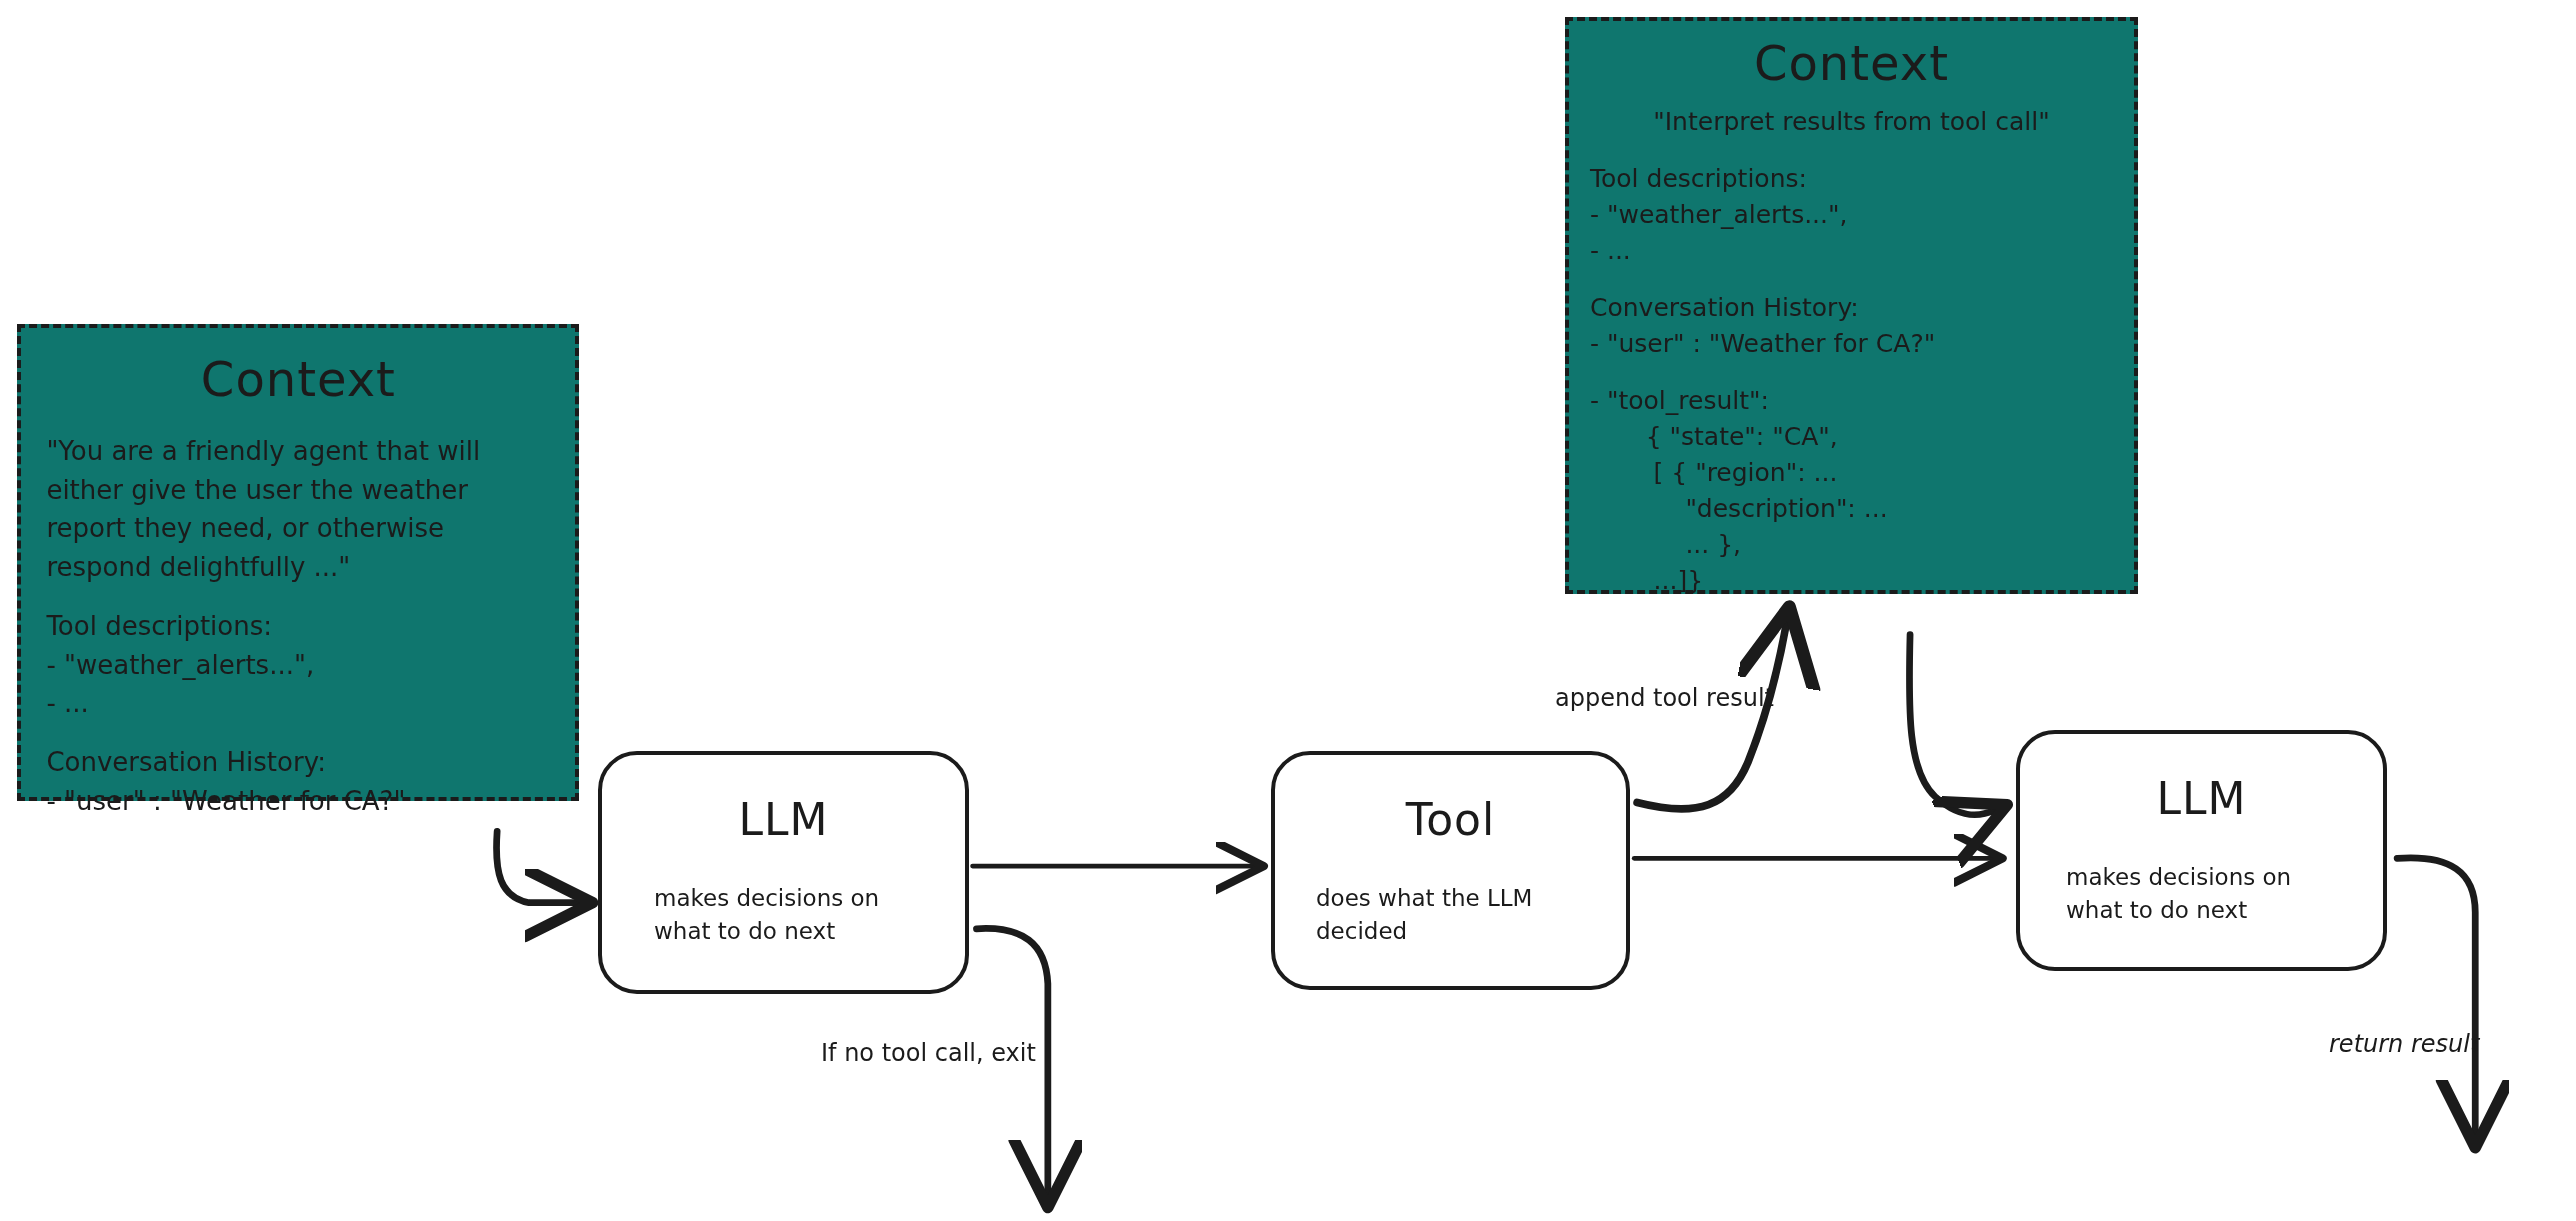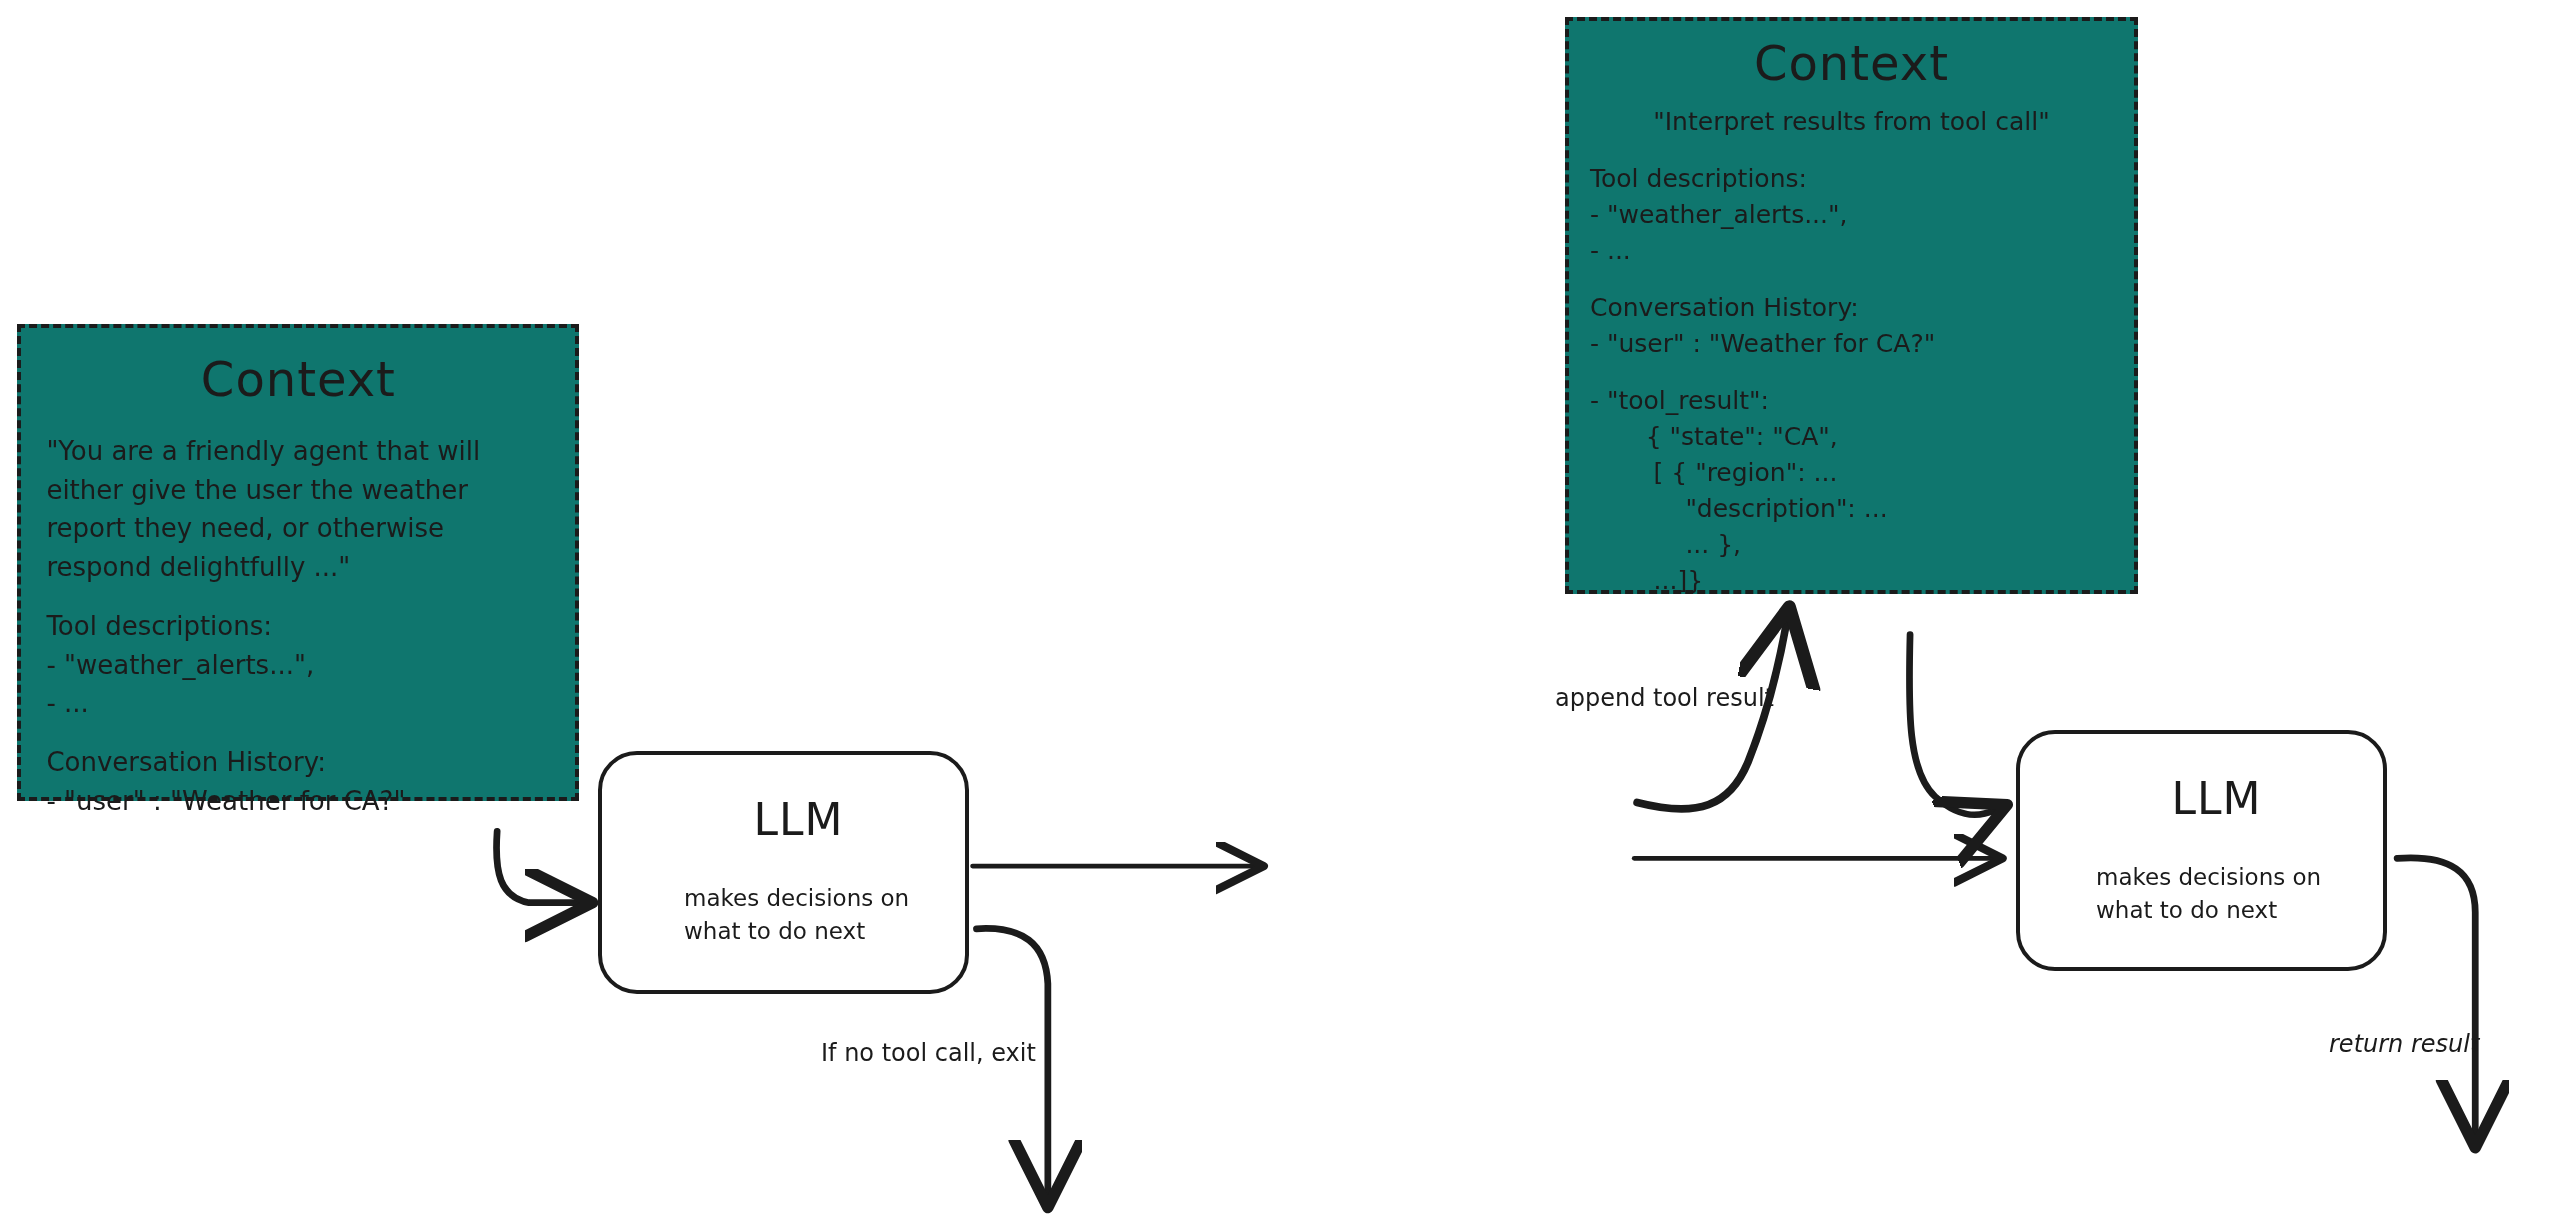--- a/index.html
+++ b/index.html
@@ -64,21 +64,20 @@
   
   .node-box {
     position: absolute;
     box-sizing: border-box;
     border: 4.8px solid #1b1b1b;
     border-radius: 39px;
     background: #ffffff;
     display: flex;
     flex-direction: column;
     align-items: center;
-    padding-left: 30px;
   }
   .node-title {
     font-size: 44px;
     color: #1b1b1b;
     margin-top: 39px;
     letter-spacing: 1px;
   }
   .node-sub {
     font-size: 23px;
     line-height: 1.45;
@@ -185,20 +184,25 @@
             ... },
         ...]}</div>
   </div>
 
   <div class="node-box" id="node-llm-1">
     <div class="node-title">LLM</div>
     <div class="node-sub">makes decisions on
 what to do next</div>
   </div>
 
+  <div class="node-box" id="node-tool">
+    <div class="node-title">Tool</div>
+    <div class="node-sub">does what the LLM
+decided</div>
+  </div>
 
   <div class="node-box" id="node-llm-2">
     <div class="node-title">LLM</div>
     <div class="node-sub">makes decisions on
 what to do next</div>
   </div>
 
   <div class="edge-label" id="label-append">append tool result</div>
 
   <div class="edge-label" id="label-exit">If no tool call, exit</div>

